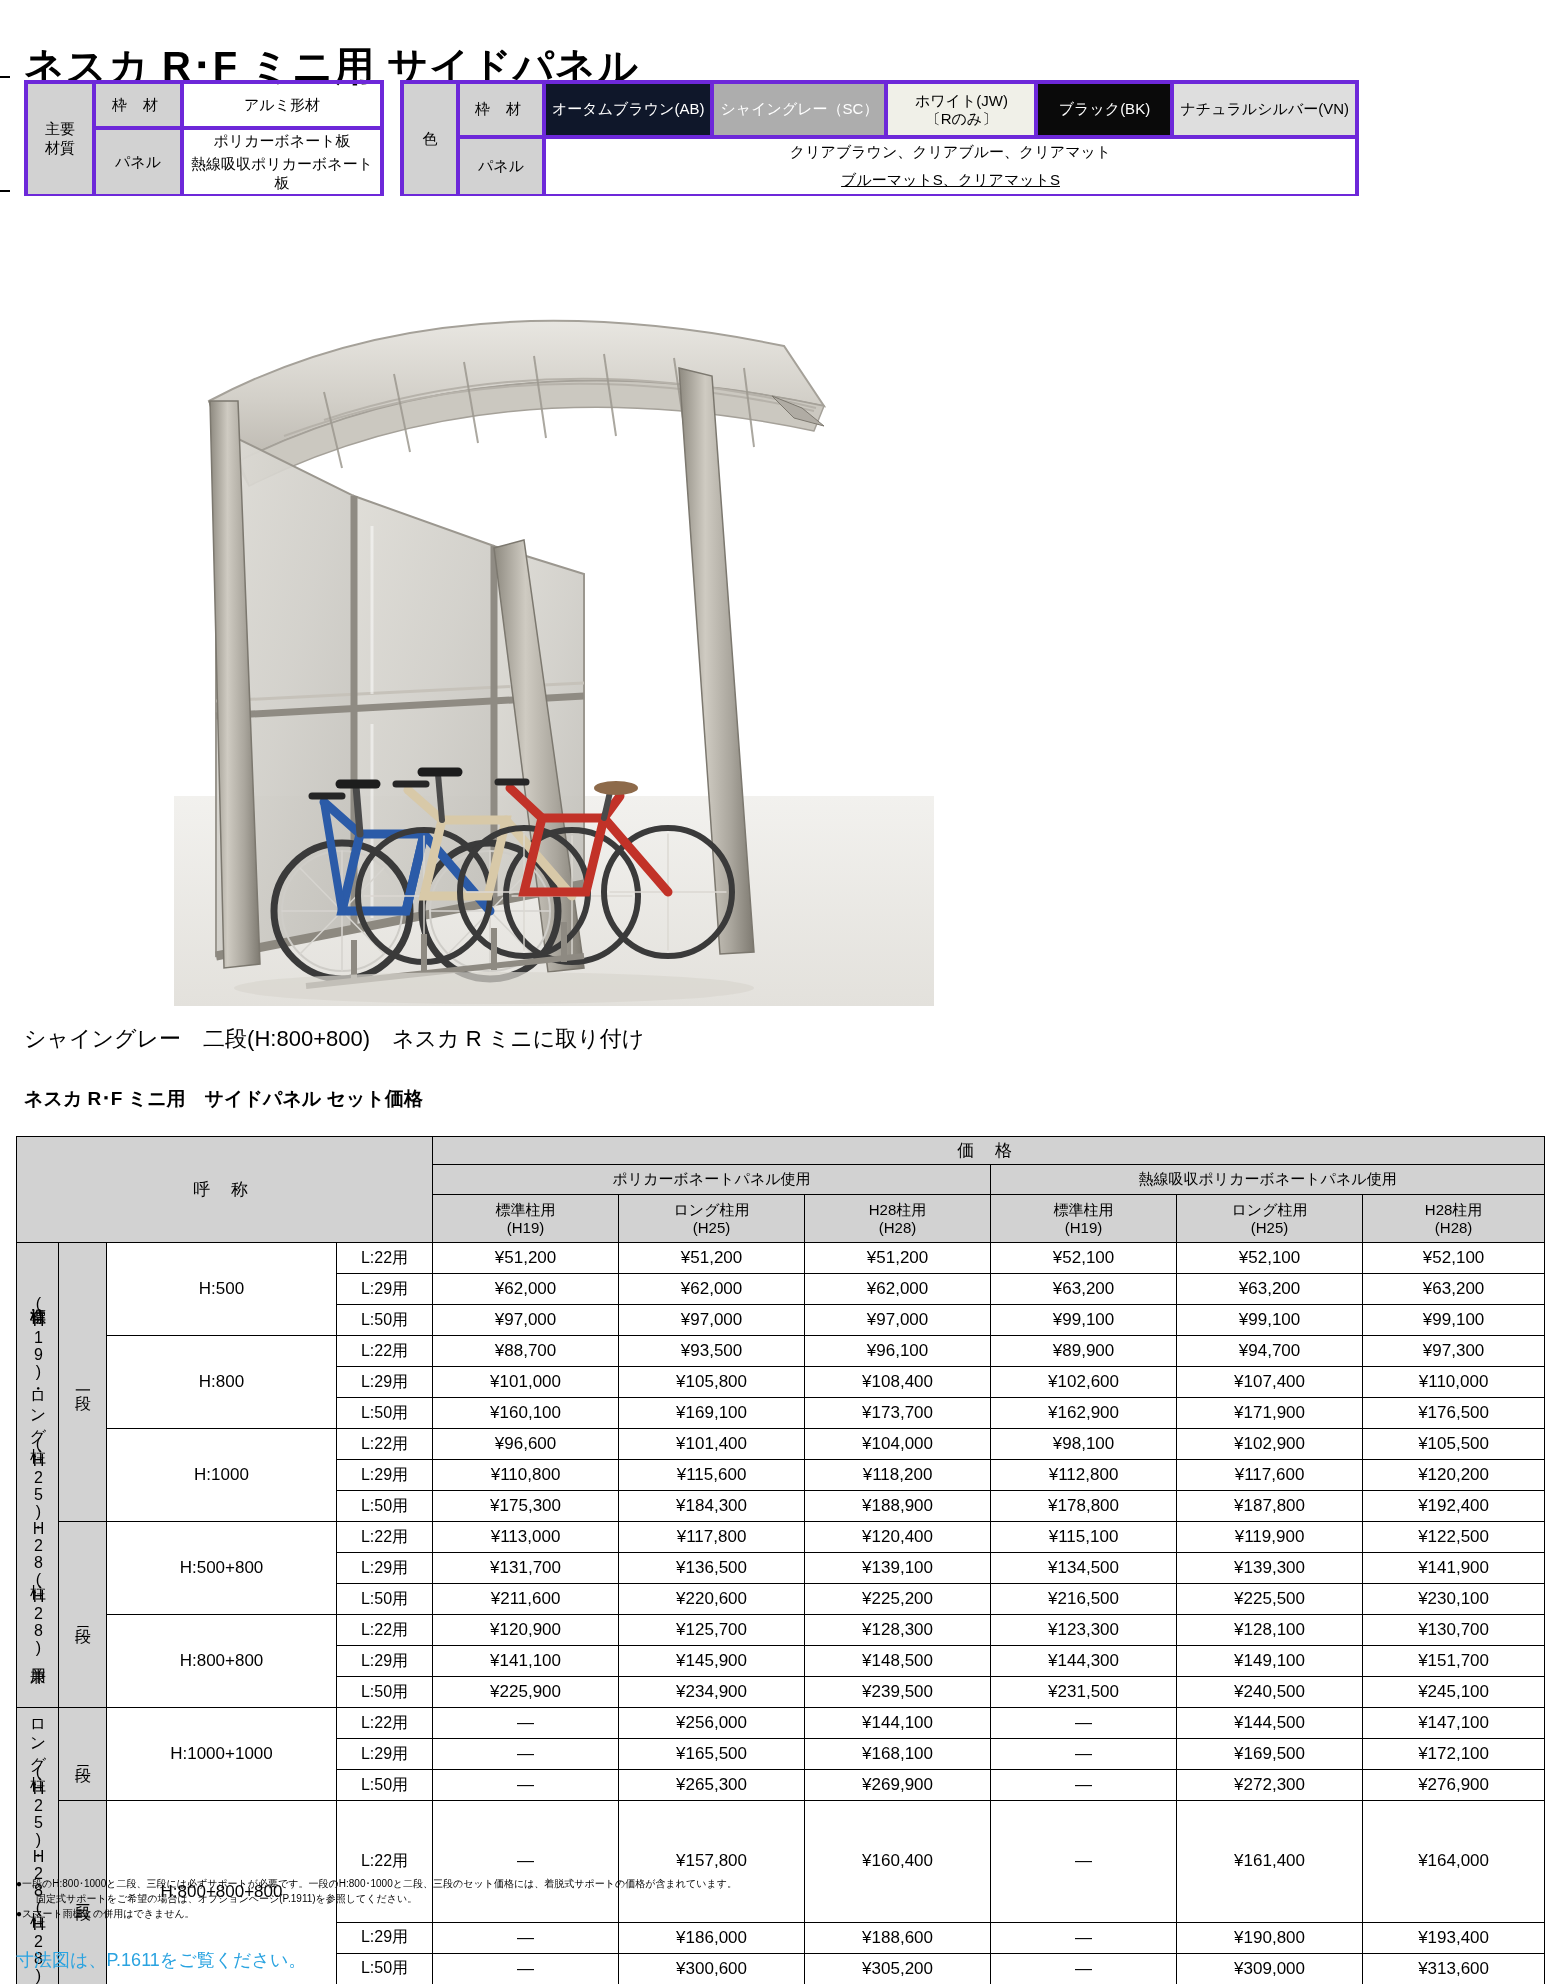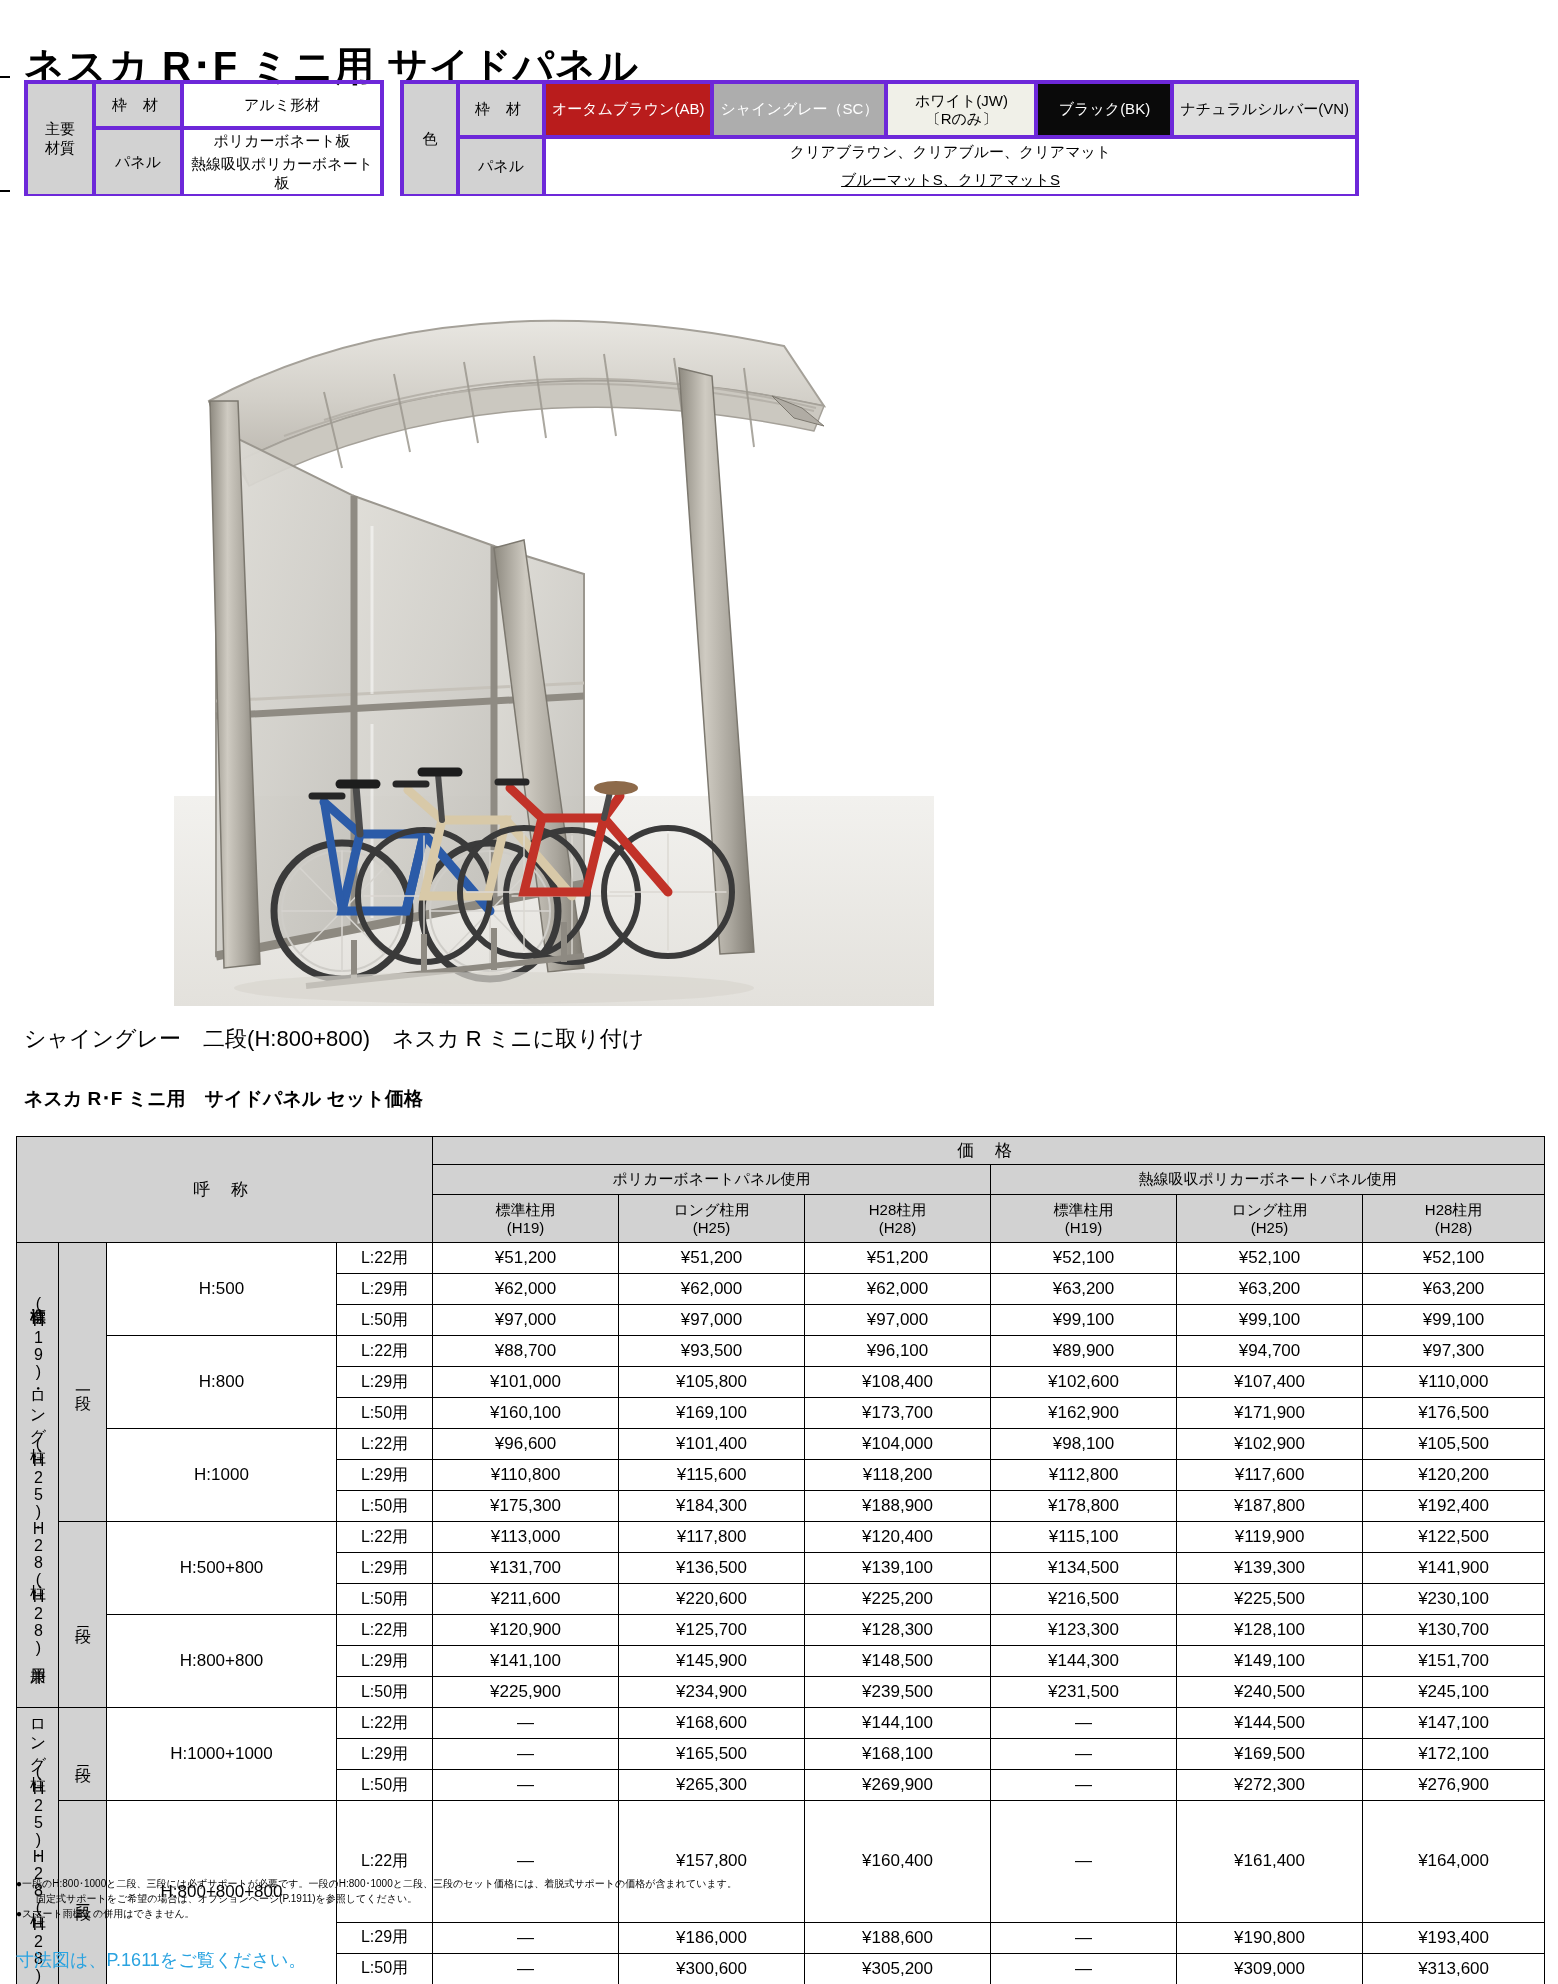--- a/index.html
+++ b/index.html
@@ -97,21 +97,21 @@
         <td style="height:24px;border-top:none;">熱線吸収ポリカーボネート板</td>
       </tr>
     </tbody>
       </table>
 
     <table class="spec">
       <tbody>
           <tr>
         <td class="hd" rowspan="3" style="width:56px;">色</td>
         <td class="hd lbl-wide" style="width:86px;">枠 材</td>
-        <td class="sw sw-ab" style="width: 152px; height: 46px; background: #b91c1c; color: rgb(255, 255, 255);">オータムブラウン(AB)</td>
+        <td class="sw sw-ab" style="width: 152px; height: 46px; background: #0f172a; color: rgb(255, 255, 255);">オータムブラウン(AB)</td>
         <td class="sw sw-sc" style="width: 146px; background: rgb(173, 173, 173); color: rgb(255, 255, 255);">シャイングレー（SC）</td>
         <td class="sw sw-jw" style="width: 150px; line-height: 1.2; background: rgb(240, 240, 232); color: rgb(0, 0, 0); margin-top: 40px;">
           <span>ホワイト(JW)</span><br>
           <span>〔Rのみ〕</span>
         </td>
         <td class="sw sw-bk" style="width: 136px; background: rgb(10, 10, 10); color: rgb(255, 255, 255);">ブラック(BK)</td>
         <td class="sw sw-vn" style="width: 174px; background: rgb(222, 222, 222); color: rgb(0, 0, 0);">ナチュラルシルバー(VN)</td>
       </tr>
       <tr>
         <td class="hd" rowspan="2">パネル</td>
@@ -477,21 +477,21 @@
             <td class="price-cell">¥231,500</td>
             <td class="price-cell">¥240,500</td>
             <td class="price-cell">¥245,100</td>
           </tr>
           <tr>
             <td class="vcell" rowspan="6">ロング柱(H25)・H28柱(H28)兼用</td>
             <td class="vcell dan" rowspan="3">二段</td>
             <td class="hname" rowspan="3">H:1000+1000</td>
             <td class="rowlbl">L:22用</td>
             <td class="dash">—</td>
-            <td class="price-cell">¥168,600</td>
+            <td class="price-cell">¥256,000</td>
             <td class="price-cell">¥144,100</td>
             <td class="dash">—</td>
             <td class="price-cell">¥144,500</td>
             <td class="price-cell">¥147,100</td>
           </tr>
           <tr>
             <td class="rowlbl">L:29用</td>
             <td class="dash">—</td>
             <td class="price-cell">¥165,500</td>
             <td class="price-cell">¥168,100</td>

